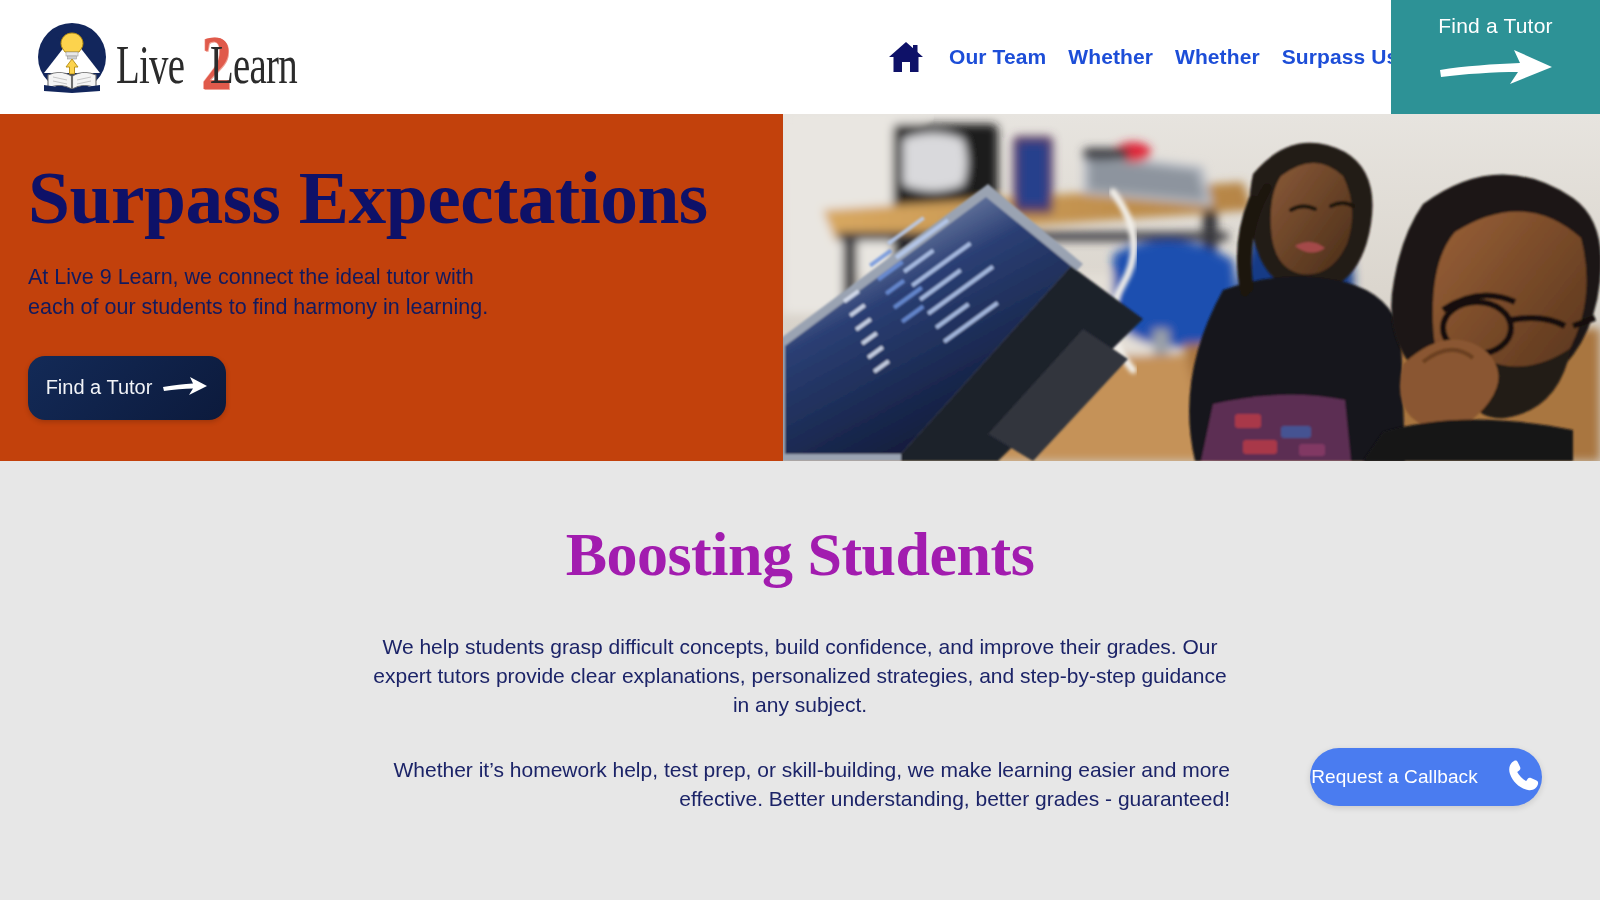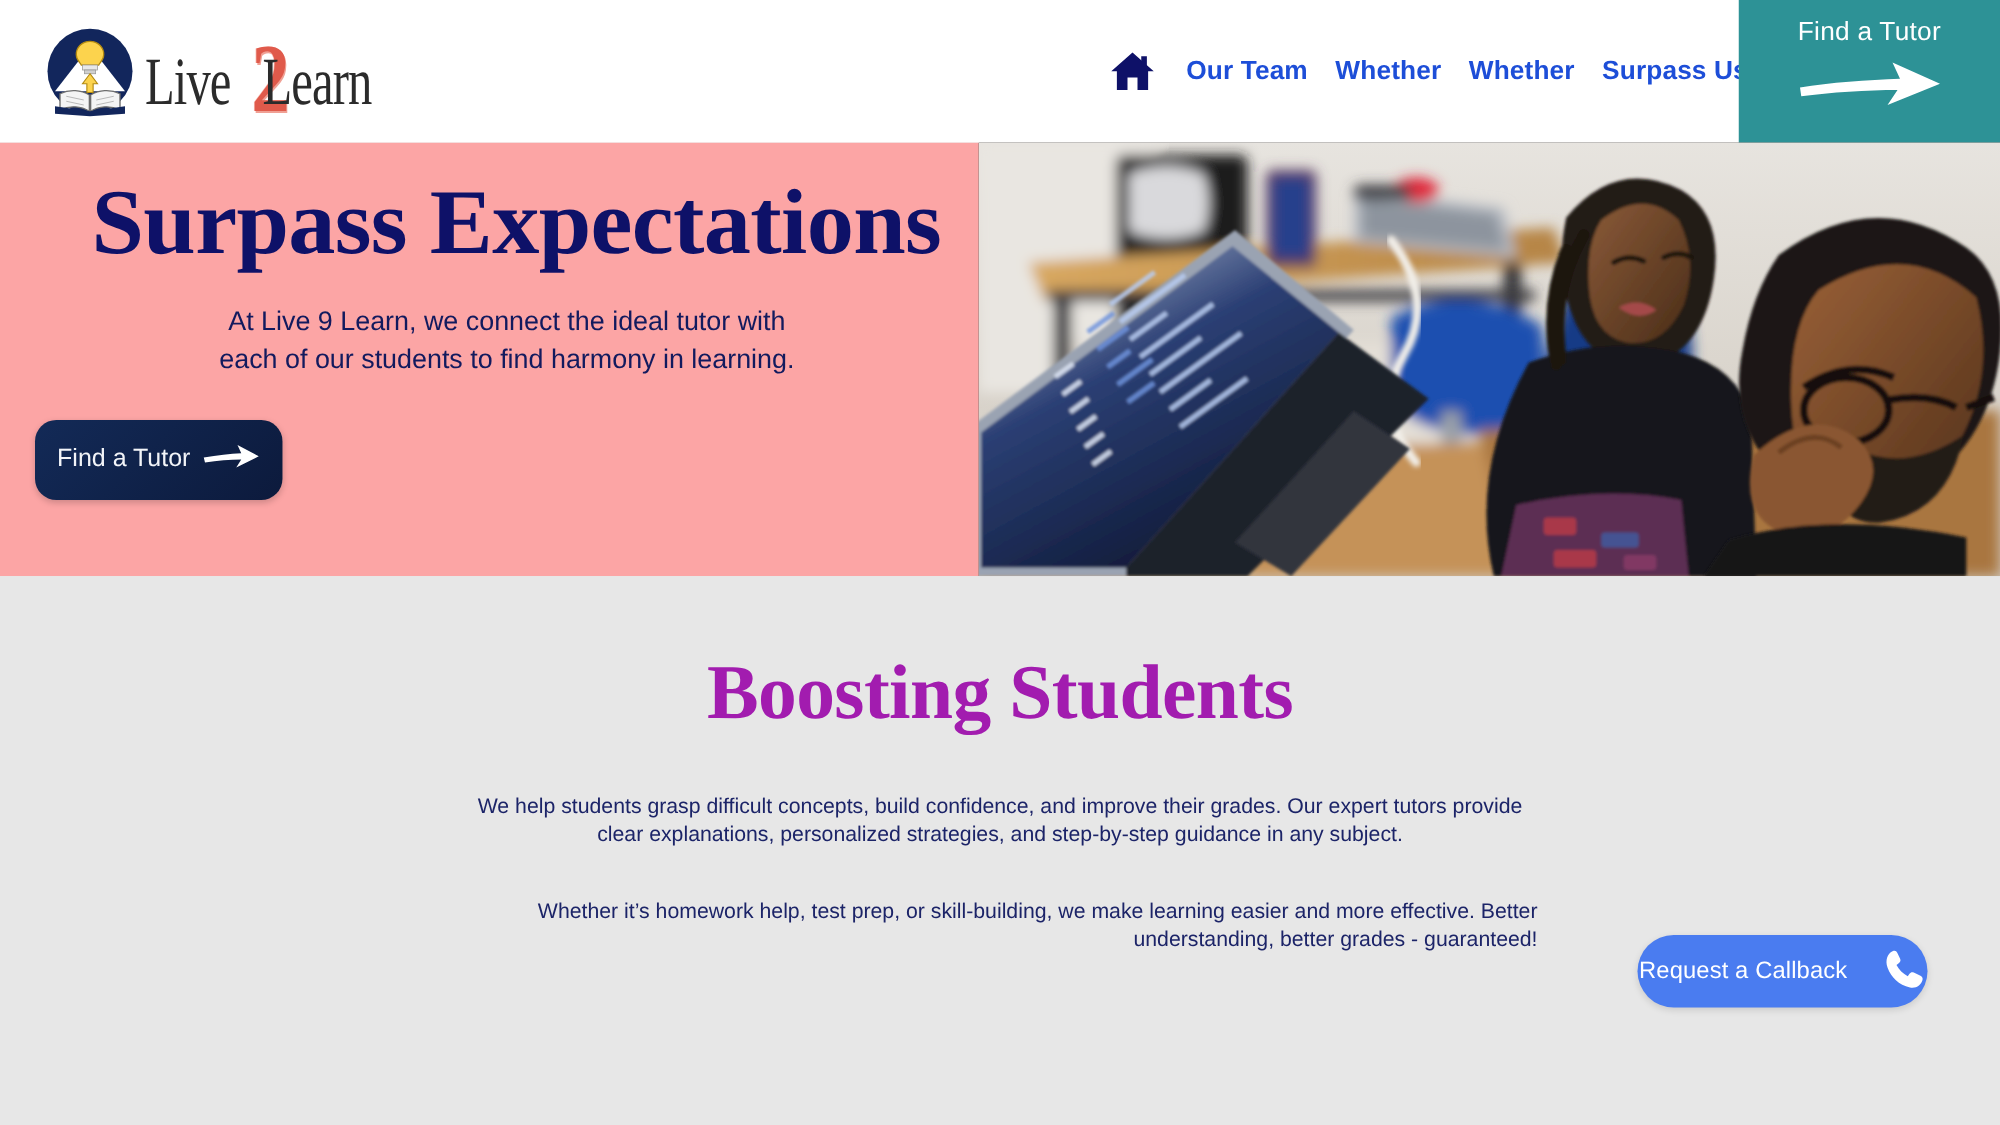--- a/index.html
+++ b/index.html
@@ -131,26 +131,25 @@
   .hero {
     position: relative;
     width: 1600px;
     height: 347px;
     display: flex;
     overflow: hidden;
   }
   .hero-left {
     width: 783px;
     height: 347px;
-    background: #fca5a5;
+    background: #c2410c;
     position: relative;
     flex: 0 0 auto;
     padding-left: 28px;
-    padding-top: 28px;
-    text-align: center;
+    padding-top: 48px;
   }
   .hero-title {
     font-family: "Liberation Serif", serif;
     font-weight: bold;
     font-size: 74px;
     line-height: 0.98;
     color: #0e1168;
     letter-spacing: -0.5px;
     transform: scaleX(1.02);
     transform-origin: left center;
@@ -205,21 +204,21 @@
     font-family: "Liberation Serif", serif;
     font-weight: bold;
     font-size: 62px;
     color: #a21caf;
     letter-spacing: -0.5px;
     line-height: 1;
   }
   .section-body {
     margin: 0 auto;
     width: 860px;
-    font-size: 17px;
+    font-size: 21px;
     line-height: 1.37;
     color: #1c2468;
   }
   .p1 { margin-top: 48px; }
   .p2 { margin-top: 37px; text-align: right; }
 
   .callback-btn {
     position: absolute;
     left: 1310px;
     top: 748px;

